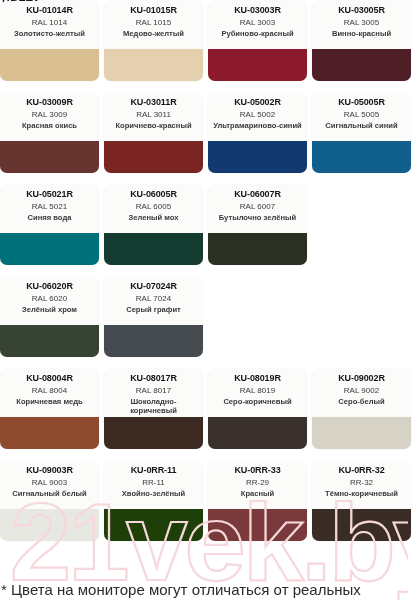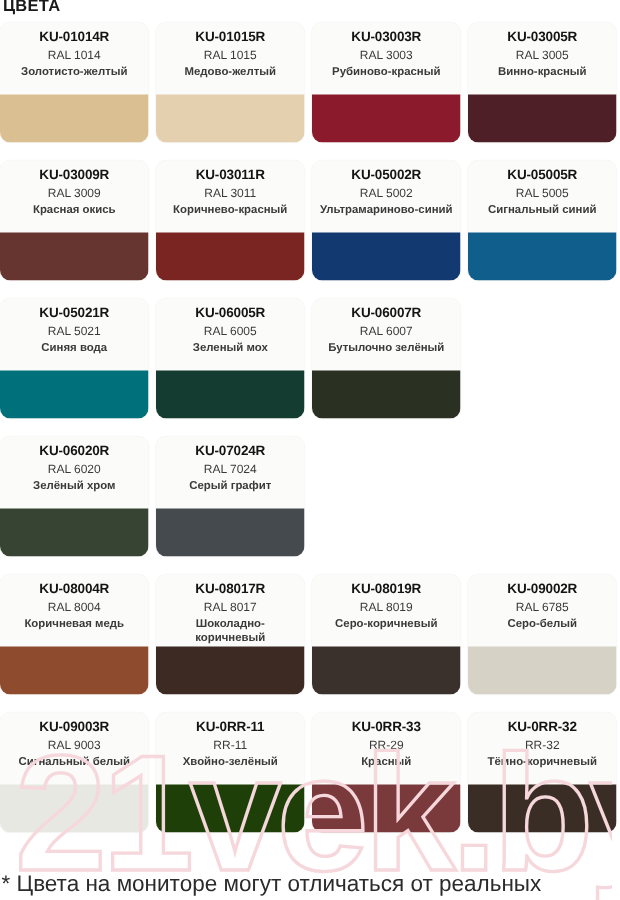--- a/index.html
+++ b/index.html
@@ -46,21 +46,21 @@
     z-index: 5;
   }
   .watermark svg {
     display: block;
   }
 
   
   .grid {
     position: absolute;
     left: 0px;
-    top: 15px;
+    top: 1px;
     width: 393px;
   }
   .row {
     display: flex;
     gap: 5px;
     margin-bottom: 12px;
   }
   .card {
     width: 99px;
     height: 80px;
@@ -263,21 +263,21 @@
           <div class="card-text">
             <div class="card-code">KU-08019R</div>
             <div class="card-ral">RAL 8019</div>
             <div class="card-name">Серо-коричневый</div>
           </div>
           <div class="card-swatch" style="background: rgb(58, 49, 44);"></div>
         </div>
         <div class="card">
           <div class="card-text">
             <div class="card-code">KU-09002R</div>
-            <div class="card-ral">RAL 6785</div>
+            <div class="card-ral">RAL 9002</div>
             <div class="card-name">Серо-белый</div>
           </div>
           <div class="card-swatch" style="background: rgb(214, 211, 198);"></div>
         </div>
       </div>
       <div class="row">
         <div class="card">
           <div class="card-text">
             <div class="card-code">KU-09003R</div>
             <div class="card-ral">RAL 9003</div>

